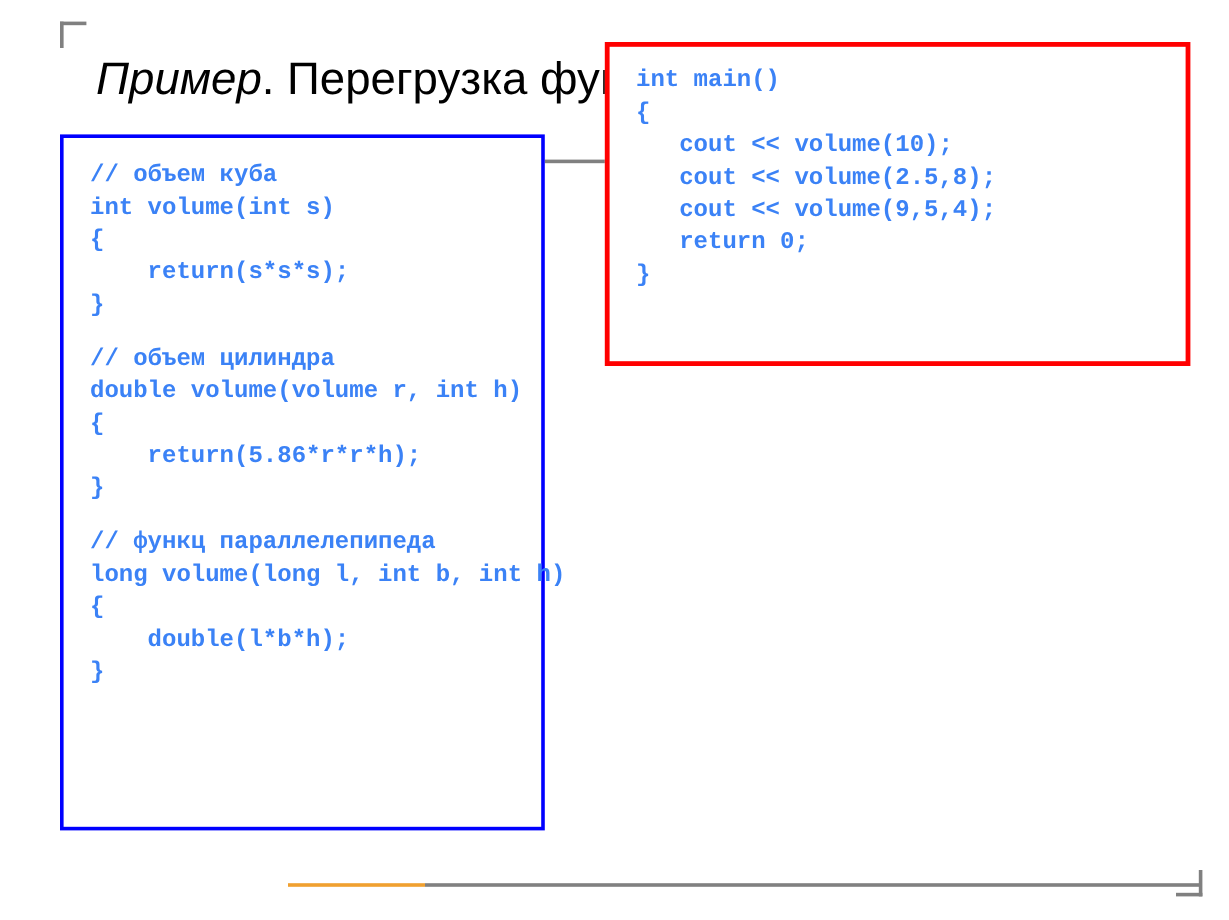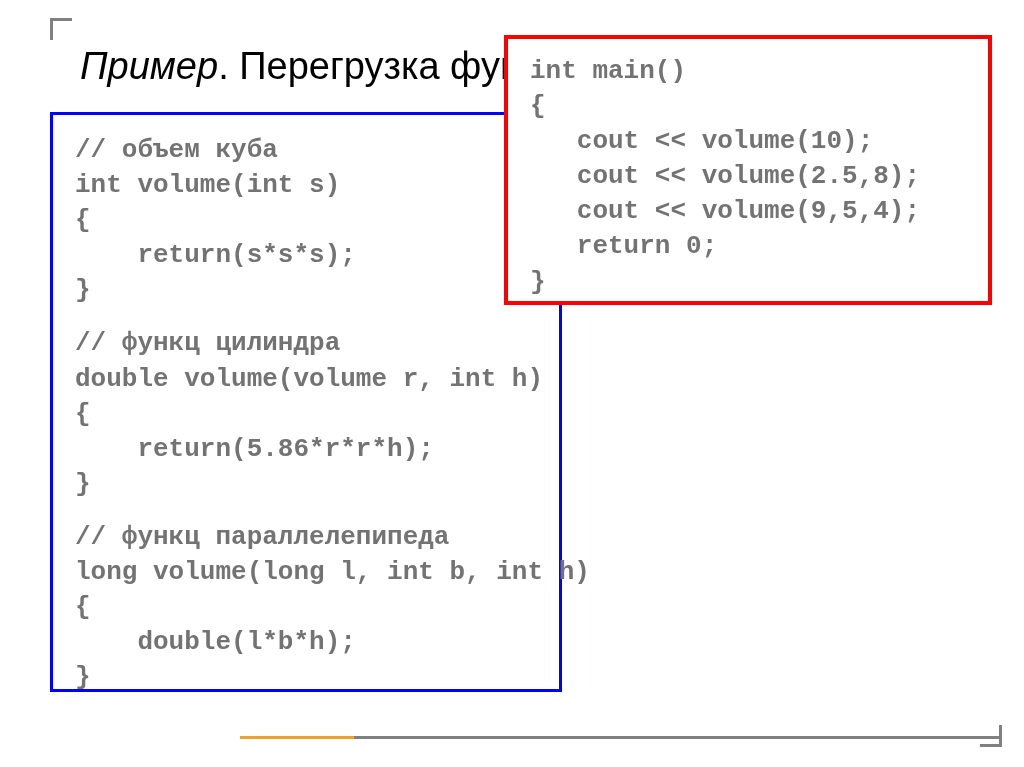--- a/index.html
+++ b/index.html
@@ -40,44 +40,44 @@
       top: 88px;
       left: 0;
       width: 770px;
       height: 3px;
       background: linear-gradient(to right, #808080 0%, #808080 85%, #f0a030 85%, #f0a030 100%);
     }
     .blue-box {
       position: absolute;
       top: 112px;
       left: 50px;
-      width: 512px;
+      width: 404px;
       height: 580px;
       border: 3px solid #0000ff;
       background: #ffffff;
       padding: 18px 22px;
     }
     .red-box {
       position: absolute;
       top: 35px;
       left: 504px;
       width: 488px;
       height: 270px;
       border: 4px solid #ff0000;
       background: #ffffff;
       padding: 15px 22px;
       z-index: 10;
     }
     .code {
       font-family: "Courier New", monospace;
-      font-size: 26px;
+      font-size: 20px;
       font-weight: bold;
       line-height: 1.35;
       white-space: pre;
-      color: #737373;
+      color: #3b82f6;
     }
     .code-block {
       margin-bottom: 18px;
     }
     .code-block:last-child {
       margin-bottom: 0;
     }
     .bottom-decoration {
       position: absolute;
       bottom: 28px;
@@ -118,21 +118,21 @@
     </h1>
     <div class="title-underline"></div>
   </div>
 
   <div class="blue-box">
     <div class="code code-block"><span>// объем куба</span>
 <span>int volume(int s)</span>
 <span>{</span>
 <span>    return(s*s*s);</span>
 <span>}</span></div>
-    <div class="code code-block"><span>// функц цилиндра</span>
+    <div class="code code-block"><span>// объем цилиндра</span>
 <span>double volume(volume r, int h)</span>
 <span>{</span>
 <span>    return(5.86*r*r*h);</span>
 <span>}</span></div>
     <div class="code code-block"><span>// функц параллелепипеда</span>
 <span>long volume(long l, int b, int h)</span>
 <span>{</span>
 <span>    double(l*b*h);</span>
 <span>}</span></div>
   </div>

